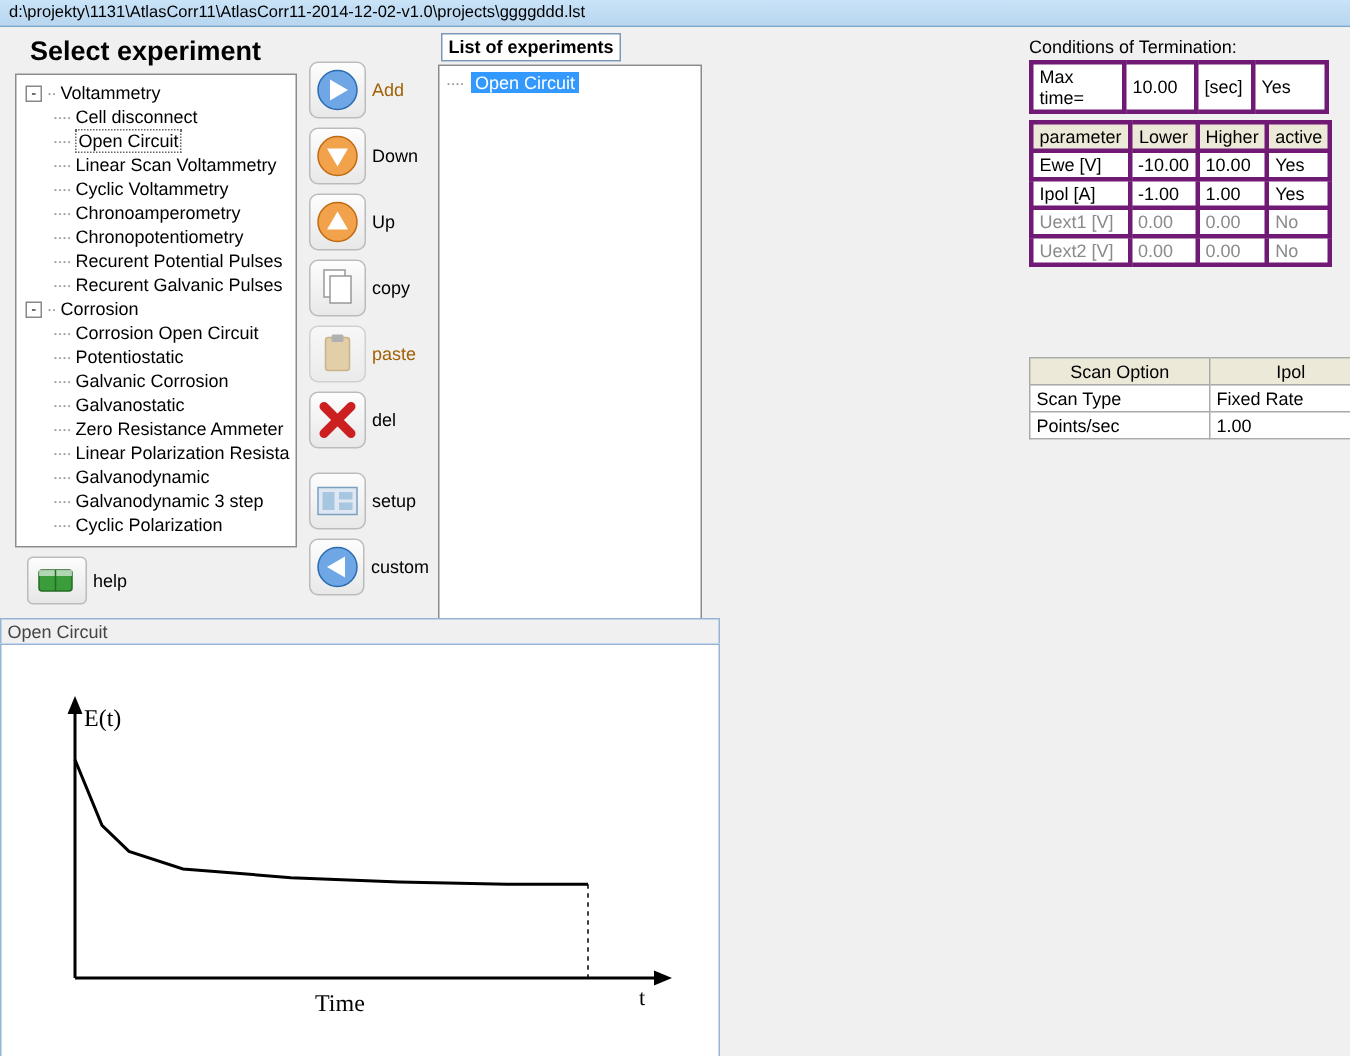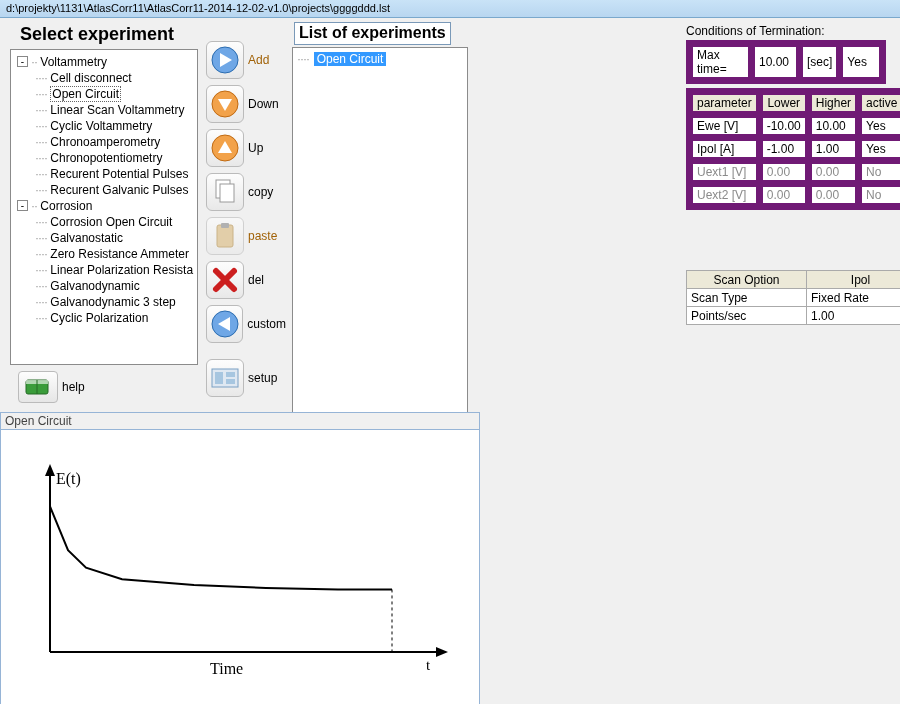--- a/index.html
+++ b/index.html
@@ -105,21 +105,21 @@
   .list-col {
     margin-left: 6px;
     width: 176px;
   }
   .list-label-box {
     border: 1px solid #7a99b8;
     background: #fff;
     display: inline-block;
     padding: 1px 4px 2px 4px;
     font-weight: bold;
-    font-size: 16px;
+    font-size: 12px;
     margin-left: 2px;
     margin-top: 4px;
   }
   .exp-list {
     border: 1px solid #8b8b8b;
     background: #fff;
     height: 374px;
     margin-top: 2px;
     padding: 4px;
     font-size: 12px;
@@ -140,21 +140,21 @@
     padding-right: 8px;
     font-size: 12px;
   }
   table.cond {
     border-collapse: collapse;
     width: 200px;
     background: #fff;
     font-size: 12px;
   }
   table.cond th, table.cond td {
-    border: 7px solid #701a75;
+    border: 3px solid #701a75;
     padding: 1px 4px;
     text-align: left;
     height: 18px;
   }
   table.cond th {
     background: #ece9d8;
     font-weight: normal;
     text-align: center;
   }
   tr.disabled-row td { color: #8a8a8a; }
@@ -247,20 +247,22 @@
         </div>
       </div>
 
       <div class="tree-group">
         <div class="tree-item">
           <span class="toggle">-</span><span class="dots">··</span>
           <span>Corrosion</span>
         </div>
         <div class="tree-children">
           <div class="tree-item"><span class="dots">····</span> <span>Corrosion Open Circuit</span></div>
+          <div class="tree-item"><span class="dots">····</span> <span>Potentiostatic</span></div>
+          <div class="tree-item"><span class="dots">····</span> <span>Galvanic Corrosion</span></div>
           <div class="tree-item"><span class="dots">····</span> <span>Galvanostatic</span></div>
           <div class="tree-item"><span class="dots">····</span> <span>Zero Resistance Ammeter</span></div>
           <div class="tree-item"><span class="dots">····</span> <span>Linear Polarization Resista</span></div>
           <div class="tree-item"><span class="dots">····</span> <span>Galvanodynamic</span></div>
           <div class="tree-item"><span class="dots">····</span> <span>Galvanodynamic 3 step</span></div>
           <div class="tree-item"><span class="dots">····</span> <span>Cyclic Polarization</span></div>
         </div>
       </div>
     </div>
     <div class="help-row">
@@ -323,39 +325,39 @@
     </div>
     <div class="btn-row">
       <div class="icon-btn">
         <svg width="28" height="28">
             <line x1="5" y1="5" x2="23" y2="23" stroke="#cc1f1f" stroke-width="6" stroke-linecap="round"></line>
             <line x1="23" y1="5" x2="5" y2="23" stroke="#cc1f1f" stroke-width="6" stroke-linecap="round"></line>
           </svg>
       </div>
       <span class="btn-label">del</span>
     </div>
-    <div class="btn-row">
-      <div class="icon-btn">
-        <svg width="30" height="30">
-            <circle cx="15" cy="15" r="13" fill="#6fa7e6" stroke="#2b6cb0"></circle>
-            <polygon points="20,8 8,15 20,22" fill="#fff"></polygon>
-          </svg>
-      </div>
-      <span class="btn-label">custom</span>
-    </div>
     <div class="btn-row" style="margin-top:10px">
       <div class="icon-btn">
         <svg width="30" height="26">
             <rect x="2" y="4" width="26" height="18" fill="#dfe8f2" stroke="#7aa0c4"></rect>
             <rect x="5" y="7" width="8" height="12" fill="#a7c6e0"></rect>
             <rect x="16" y="7" width="9" height="5" fill="#a7c6e0"></rect>
             <rect x="16" y="14" width="9" height="5" fill="#a7c6e0"></rect>
           </svg>
       </div>
       <span class="btn-label">setup</span>
+    </div>
+    <div class="btn-row">
+      <div class="icon-btn">
+        <svg width="30" height="30">
+            <circle cx="15" cy="15" r="13" fill="#6fa7e6" stroke="#2b6cb0"></circle>
+            <polygon points="20,8 8,15 20,22" fill="#fff"></polygon>
+          </svg>
+      </div>
+      <span class="btn-label">custom</span>
     </div>
   </div>
 
   <div class="list-col">
     <div class="list-label-box">List of experiments</div>
     <div class="exp-list">
       <div class="list-row">
         <span class="dots">····&nbsp;&nbsp;</span>
         <span class="list-selected">Open Circuit</span>
       </div>

